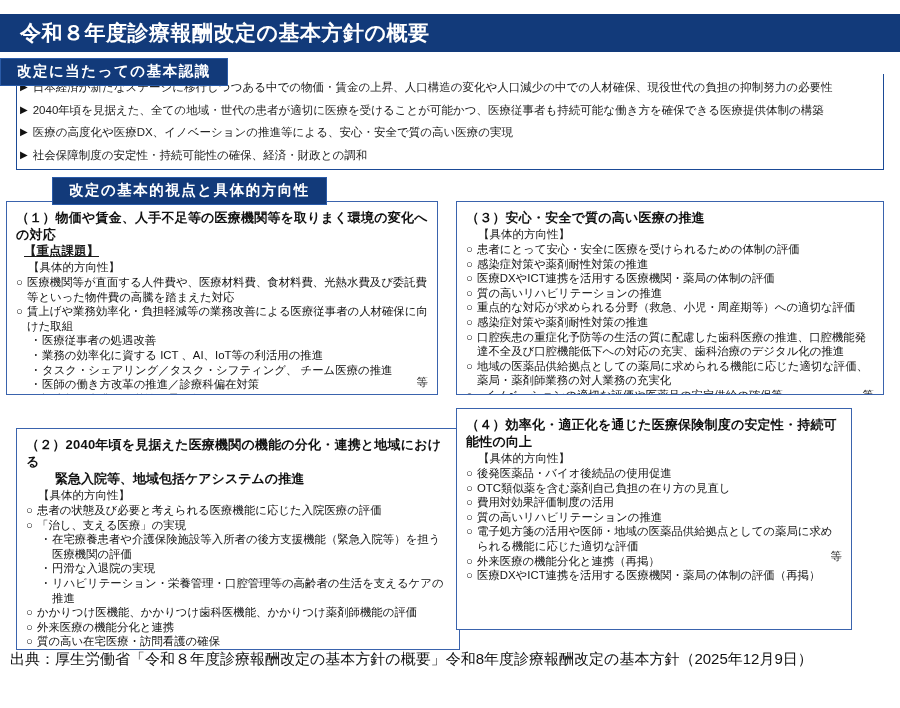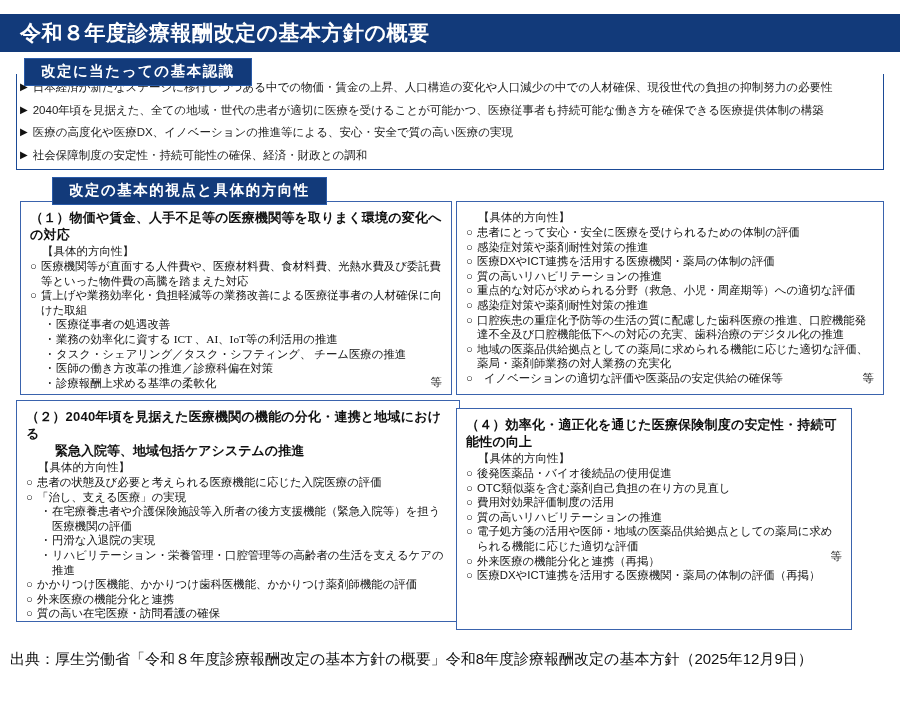--- a/index.html
+++ b/index.html
@@ -68,21 +68,21 @@
   .recog-topline {
     position: absolute;
     left: 268px;
     top: 74px;
     width: 616px;
     height: 0;
     border-top: 1.5px solid #1b4a96;
   }
   .recog-tab {
     position: absolute;
-    left: 24px;
+    left: 0;
     top: 58px;
     z-index: 3;
   }
   .recog-list {
     position: absolute;
     left: 20px;
     top: 80px;
     width: 862px;
   }
   .recog-item {
@@ -111,23 +111,23 @@
 
   
   .panel {
     position: absolute;
     border: 1.4px solid #3a63ad;
     box-sizing: border-box;
     background: #ffffff;
     padding: 7px 9px 4px 9px;
     overflow: hidden;
   }
-  #panel-1 { left: 20px;  top: 201px; width: 432px; height: 194px; font-family: Liberation Serif, serif; }
+  #panel-1 { left: 6px;  top: 201px; width: 432px; height: 194px; }
   #panel-3 { left: 456px; top: 201px; width: 428px; height: 194px; }
-  #panel-2 { left: 16px;  top: 400px; width: 444px; height: 222px; }
+  #panel-2 { left: 16px;  top: 428px; width: 444px; height: 222px; }
   #panel-4 { left: 456px; top: 408px; width: 396px; height: 222px; }
 
   .panel-title {
     font-size: 13px;
     font-weight: bold;
     line-height: 17px;
     color: #111;
     letter-spacing: 0.2px;
   }
   .panel-title-2 {
@@ -212,20 +212,21 @@
       <span>社会保障制度の安定性・持続可能性の確保、経済・財政との調和</span>
     </div>
   </div>
 
 <div class="vp-tab band-wrap">
   <span class="band-tab">改定の基本的視点と具体的方向性</span>
 </div>
 
 <div class="panel" id="panel-1">
     <div class="panel-title">（１）物価や賃金、人手不足等の医療機関等を取りまく環境の変化への対応</div>
+    <span class="emph-task">【重点課題】</span>
     <span class="sub-label">【具体的方向性】</span>
     <div class="bullets">
       <div class="b-row lvl-circle">
         <span class="mark">○</span>
         <span class="cont">医療機関等が直面する人件費や、医療材料費、食材料費、光熱水費及び委託費等といった物件費の高騰を踏まえた対応</span>
       </div>
       <div class="b-row lvl-circle">
         <span class="mark">○</span>
         <span class="cont">賃上げや業務効率化・負担軽減等の業務改善による医療従事者の人材確保に向けた取組</span>
       </div>
@@ -246,20 +247,21 @@
         <span class="cont">医師の働き方改革の推進／診療科偏在対策</span>
       </div>
       <div class="b-row lvl-dot">
         <span class="mark">・</span>
         <span class="cont">診療報酬上求める基準の柔軟化</span>
       </div>
     </div>
     <div class="tou-abs">等</div>
   </div>
 <div class="panel" id="panel-3">
+    <div class="panel-title">（３）安心・安全で質の高い医療の推進</div>
     <span class="sub-label">【具体的方向性】</span>
     <div class="bullets">
       <div class="b-row lvl-circle">
         <span class="mark">○</span>
         <span class="cont">患者にとって安心・安全に医療を受けられるための体制の評価</span>
       </div>
       <div class="b-row lvl-circle">
         <span class="mark">○</span>
         <span class="cont">感染症対策や薬剤耐性対策の推進</span>
       </div>

